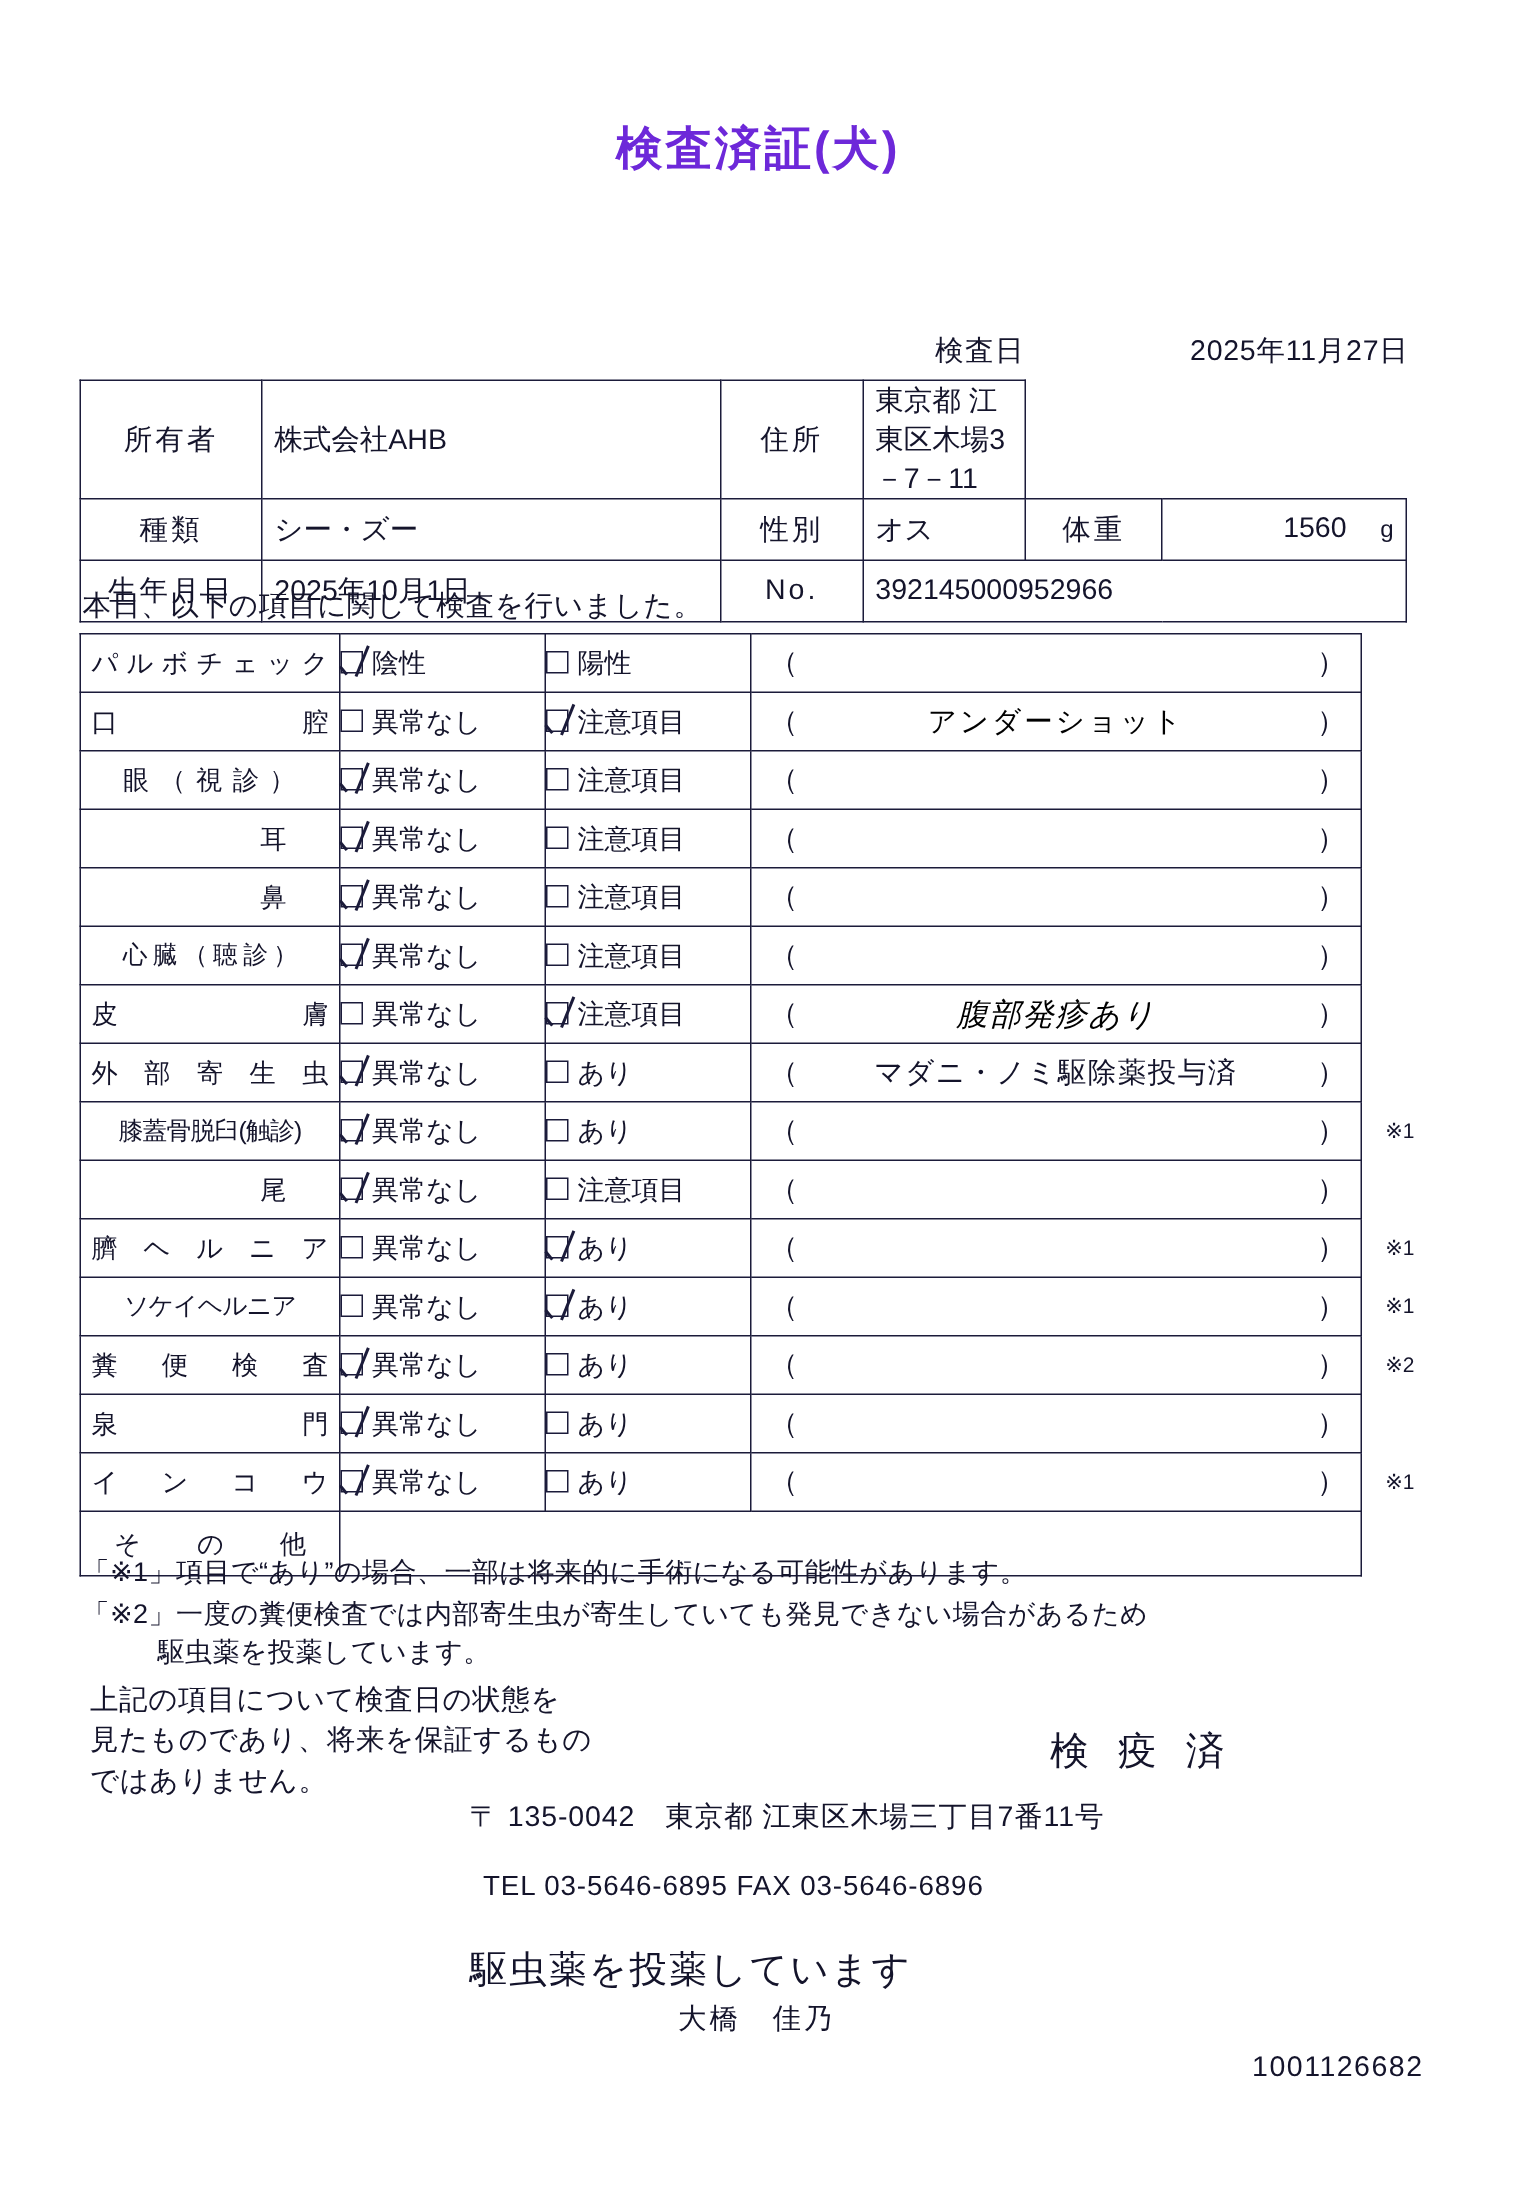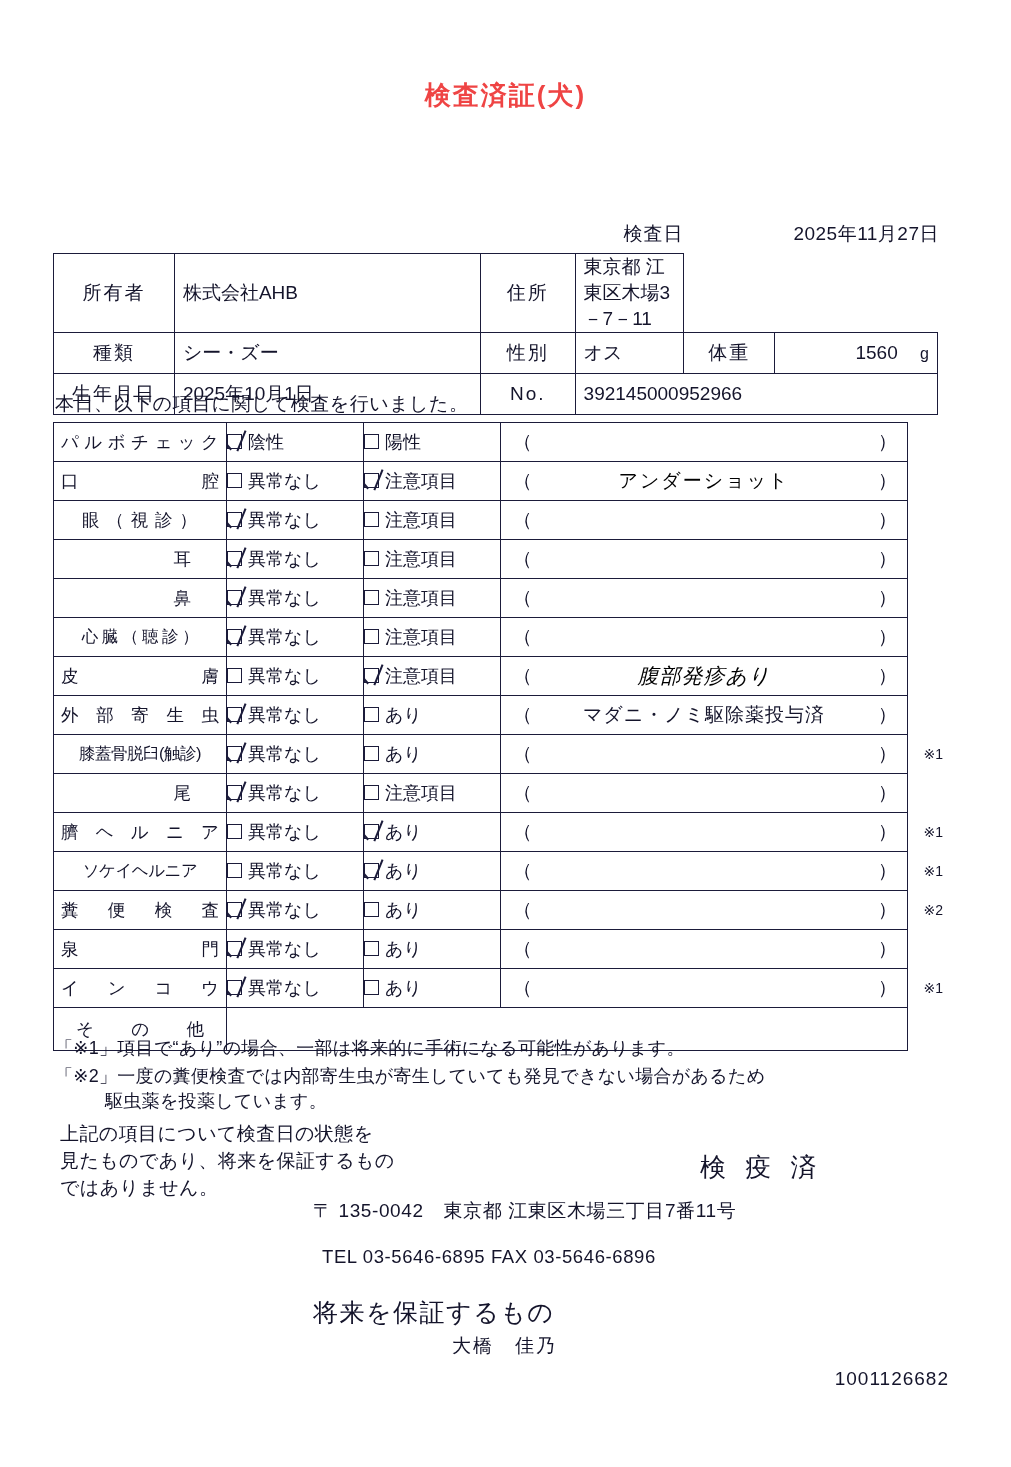--- a/index.html
+++ b/index.html
@@ -18,25 +18,25 @@
   .page {
     position: relative;
     width: 1011px;
     height: 1467px;
     box-sizing: border-box;
   }
 
   
   .doc-title {
     text-align: center;
-    font-size: 26px;
+    font-size: 31px;
     letter-spacing: 2px;
     font-weight: 700;
     margin-top: 78px;
-    color: #ef4444;
+    color: #6d28d9;
   }
 
   
   .examdate-row {
     position: absolute;
     top: 143px;
     left: 0;
     width: 1011px;
     display: flex;
     justify-content: flex-end;
@@ -682,17 +682,17 @@
       <div>ではありません。</div>
     </div>
 
   <div class="stamp">検 疫 済</div>
 
   <div class="addr">
     <span class="zip">〒 135-0042</span>
     <span>東京都 江東区木場三丁目7番11号</span>
   </div>
   <div class="tel">TEL 03-5646-6895  FAX 03-5646-6896</div>
-  <div class="clinic">将来を保証するもの</div>
+  <div class="clinic">駆虫薬を投薬しています</div>
   <div class="person">大橋　佳乃</div>
   <div class="serial">1001126682</div>
 
 </div>
 
 </body></html>

